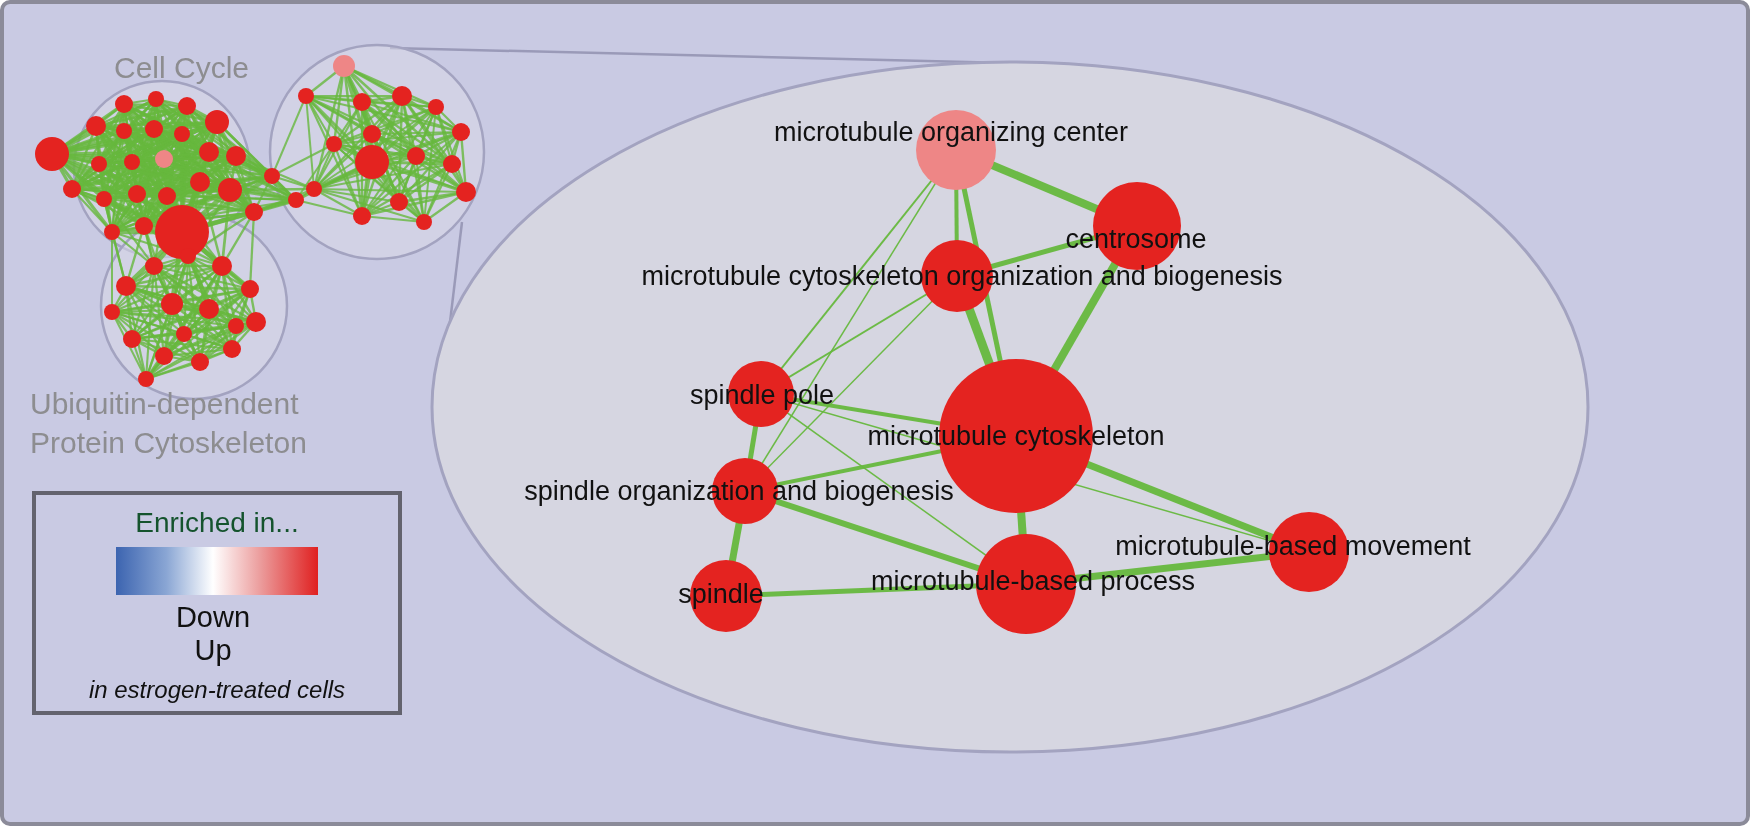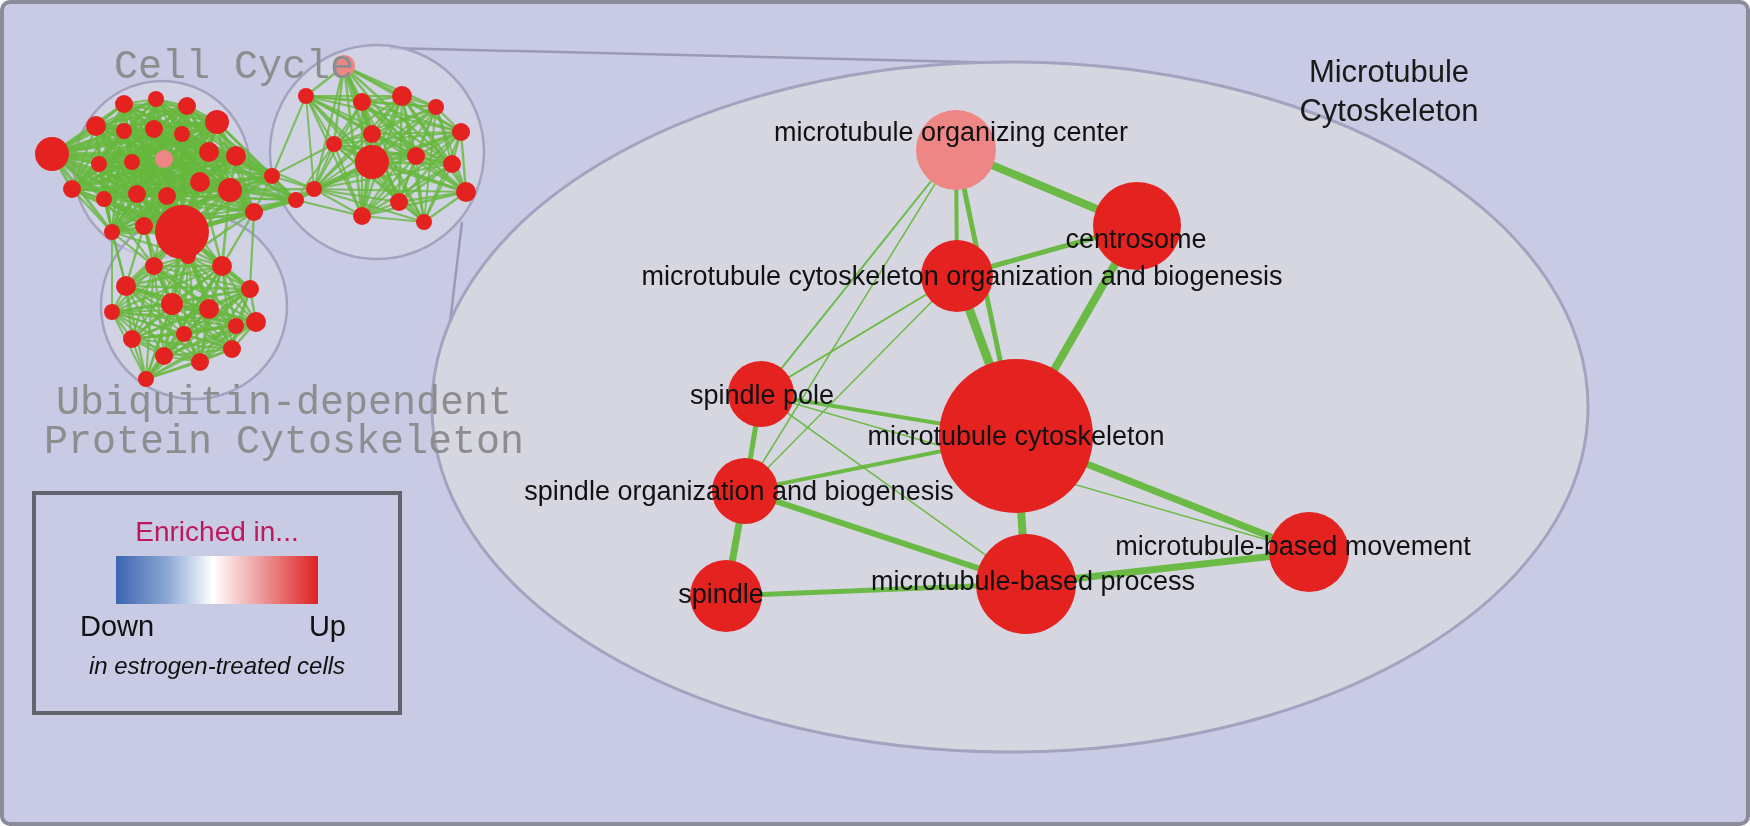--- a/index.html
+++ b/index.html
@@ -9,33 +9,33 @@
     box-sizing:border-box;
     border:4px solid #8b8b99;
     border-radius:10px;
     background:#c9cae3;
     overflow:hidden;
     font-family:"Liberation Sans",sans-serif;
   }
   .figure svg{position:absolute;left:0;top:0;}
   svg text{font-family:"Liberation Sans",sans-serif;}
   .overlay{position:absolute;}
-  .cluster-label{color:#8d8d90;font-size:40px;line-height:39px;white-space:nowrap;font-family:Liberation Mono, monospace;}
+  .cluster-label{color:#8d8d90;font-size:30px;line-height:39px;white-space:nowrap;}
   .detail-title{color:#1a1a1a;font-size:31px;line-height:39px;text-align:center;}
   .legend{
     position:absolute;left:28px;top:487px;
     width:370px;height:224px;
     box-sizing:border-box;
     border:4px solid #63636e;
     background:#c9cae3;
     text-align:center;
   }
-  .legend-title{font-size:28px;color:#be185d;margin-top:21px;}
+  .legend-title{font-size:28px;color:#14532d;margin-top:12px;}
   .legend-bar{width:202px;height:48px;margin:8px auto 6px;}
-  .legend-ends{display:flex;justify-content:space-between;padding:0 52px 0 44px;font-size:29px;color:#111;margin-bottom:7px;}
+  .legend-ends{display:flex;justify-content:space-between;padding:0 52px 0 44px;font-size:29px;color:#111;margin-bottom:7px;flex-direction:column;}
   .legend-caption{font-size:24px;color:#111;line-height:31px;font-style:italic;}
 </style>
 </head>
 <body>
 
 <div class="figure">
 
   <svg id="scene" width="1750" height="826" viewBox="0 0 1750 826">
       <line x1="386" y1="44" x2="1004" y2="59" stroke="#9a9ab8" stroke-width="2.5"></line>
       <line x1="458" y1="218" x2="444" y2="335" stroke="#9a9ab8" stroke-width="2.5"></line>
@@ -720,29 +720,25 @@
       <text x="758" y="400" text-anchor="middle" font-size="27" fill="#111">spindle pole</text>
       <text x="1012" y="441" text-anchor="middle" font-size="27" fill="#111">microtubule cytoskeleton</text>
       <text x="735" y="496" text-anchor="middle" font-size="27" fill="#111">spindle organization and biogenesis</text>
       <text x="1289" y="551" text-anchor="middle" font-size="27" fill="#111">microtubule-based movement</text>
       <text x="1029" y="586" text-anchor="middle" font-size="27" fill="#111">microtubule-based process</text>
       <text x="717" y="599" text-anchor="middle" font-size="27" fill="#111">spindle</text>
     </svg>
 
   <div class="overlay cluster-label" style="left:110px;top:44px;">Cell Cycle</div>
 
-  <div class="overlay cluster-label" style="left:40px;top:380px;text-align:center;">
+  <div class="overlay cluster-label" style="left:26px;top:380px;">
     <div>Ubiquitin-dependent</div>
     <div>Protein Cytoskeleton</div>
   </div>
 
-  <div class="overlay detail-title" style="left:1245px;top:48px;width:280px;">
-    <div>Microtubule</div>
-    <div>Cytoskeleton</div>
-  </div>
 
   <div class="legend">
     <div class="legend-title">Enriched in...</div>
     <div class="legend-bar" id="legend-bar" style="background: linear-gradient(to right, rgb(60, 100, 176) 0%, rgb(138, 166, 212) 25%, rgb(255, 255, 255) 48%, rgb(235, 154, 154) 72%, rgb(224, 32, 32) 100%);"></div>
     <div class="legend-ends">
       <span>Down</span>
       <span>Up</span>
     </div>
     <div class="legend-caption">in estrogen-treated cells</div>
   </div>

